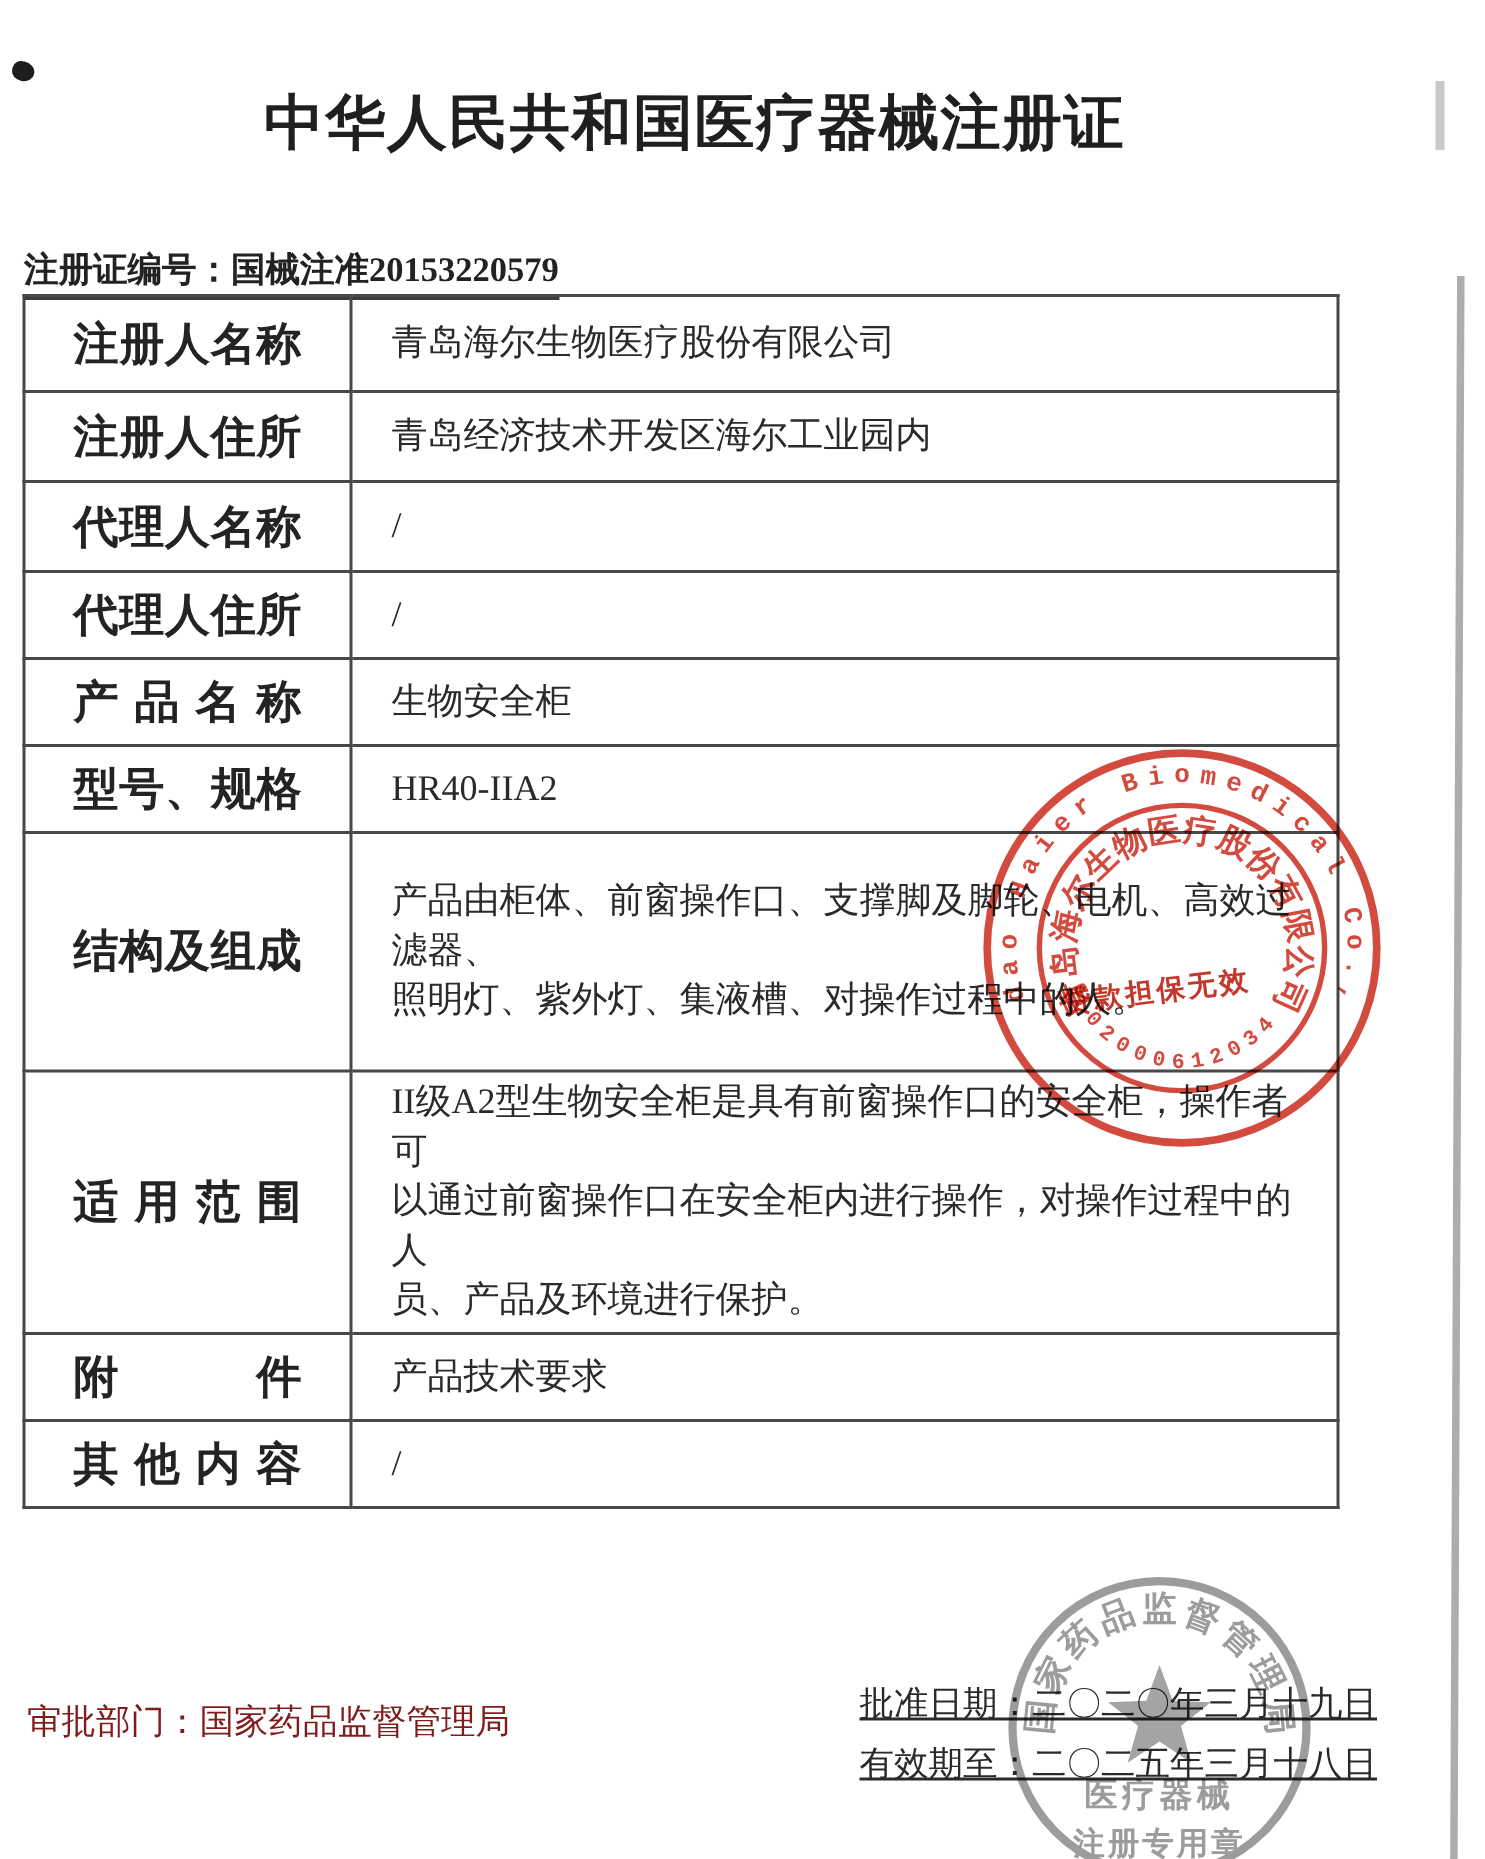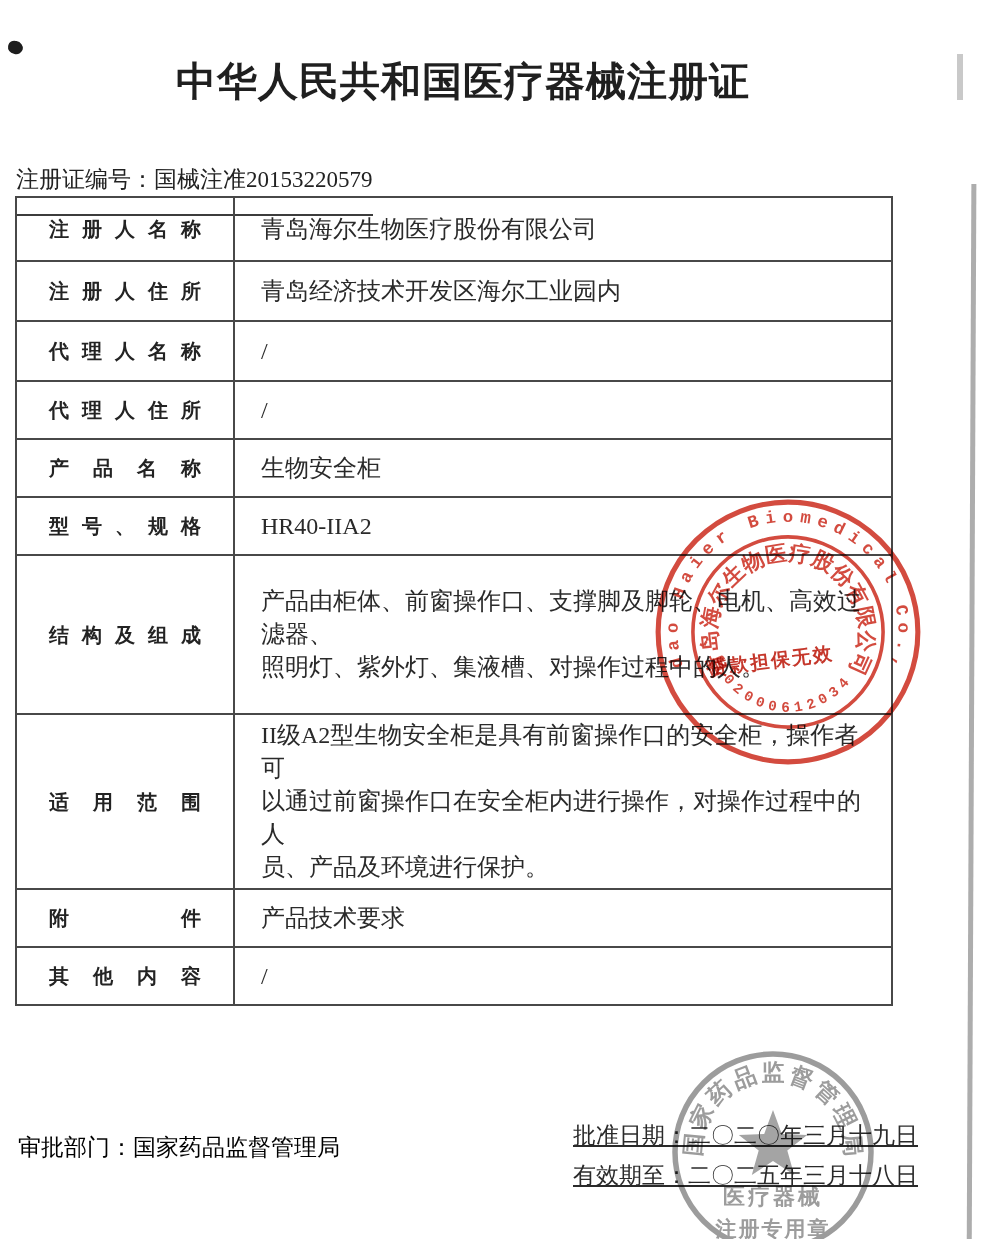--- a/index.html
+++ b/index.html
@@ -43,43 +43,44 @@
     transform: translateX(-32px);
     font-size: 40px;
     font-weight: bold;
     letter-spacing: 1px;
     color: #1f1f1f;
   }
   .cert-no {
     position: absolute;
     left: 16px; top: 128px;
     font-size: 23px;
-    padding-bottom: 19px;
+    padding-bottom: 3px;
     border-bottom: 2px solid #3c3c3c;
     color: #222;
+    font-weight: bold;
   }
   table.cert-table {
     position: absolute;
     left: 15px; top: 160px;
     width: 876px;
     border-collapse: collapse;
     table-layout: fixed;
   }
   .cert-table td {
     border: 2px solid #484848;
     vertical-align: middle;
   }
   .cert-table col.c-label { width: 218px; }
   .cert-table col.c-value { width: 658px; }
   .label-cell { text-align: center; }
   .lbl {
     display: block;
     width: 152px;
     margin: 0 auto;
-    font-size: 20px;
+    font-size: 30px;
     font-weight: bold;
     color: #232323;
     text-align: justify;
     text-align-last: justify;
     line-height: 1.1;
   }
   .val {
     display: block;
     padding: 4px 12px 4px 26px;
     font-size: 24px;
@@ -90,21 +91,21 @@
   .rh-a  { height: 64px; }
   .rh-b  { height: 60px; }
   .rh-c  { height: 58px; }
   .rh-struct { height: 159px; }
   .rh-scope  { height: 114px; }
   .rh-note   { height: 96px; }
   .footer-dept {
     position: absolute;
     left: 18px; top: 1096px;
     font-size: 23px;
-    color: #000000;
+    color: #7f1d1d;
   }
   .footer-dates {
     position: absolute;
     left: 573px; top: 1080px;
     font-size: 23px;
     color: #2a2a2a;
     line-height: 40px;
     text-decoration: underline;
   }
   .stamp { position: absolute; mix-blend-mode: multiply; }

